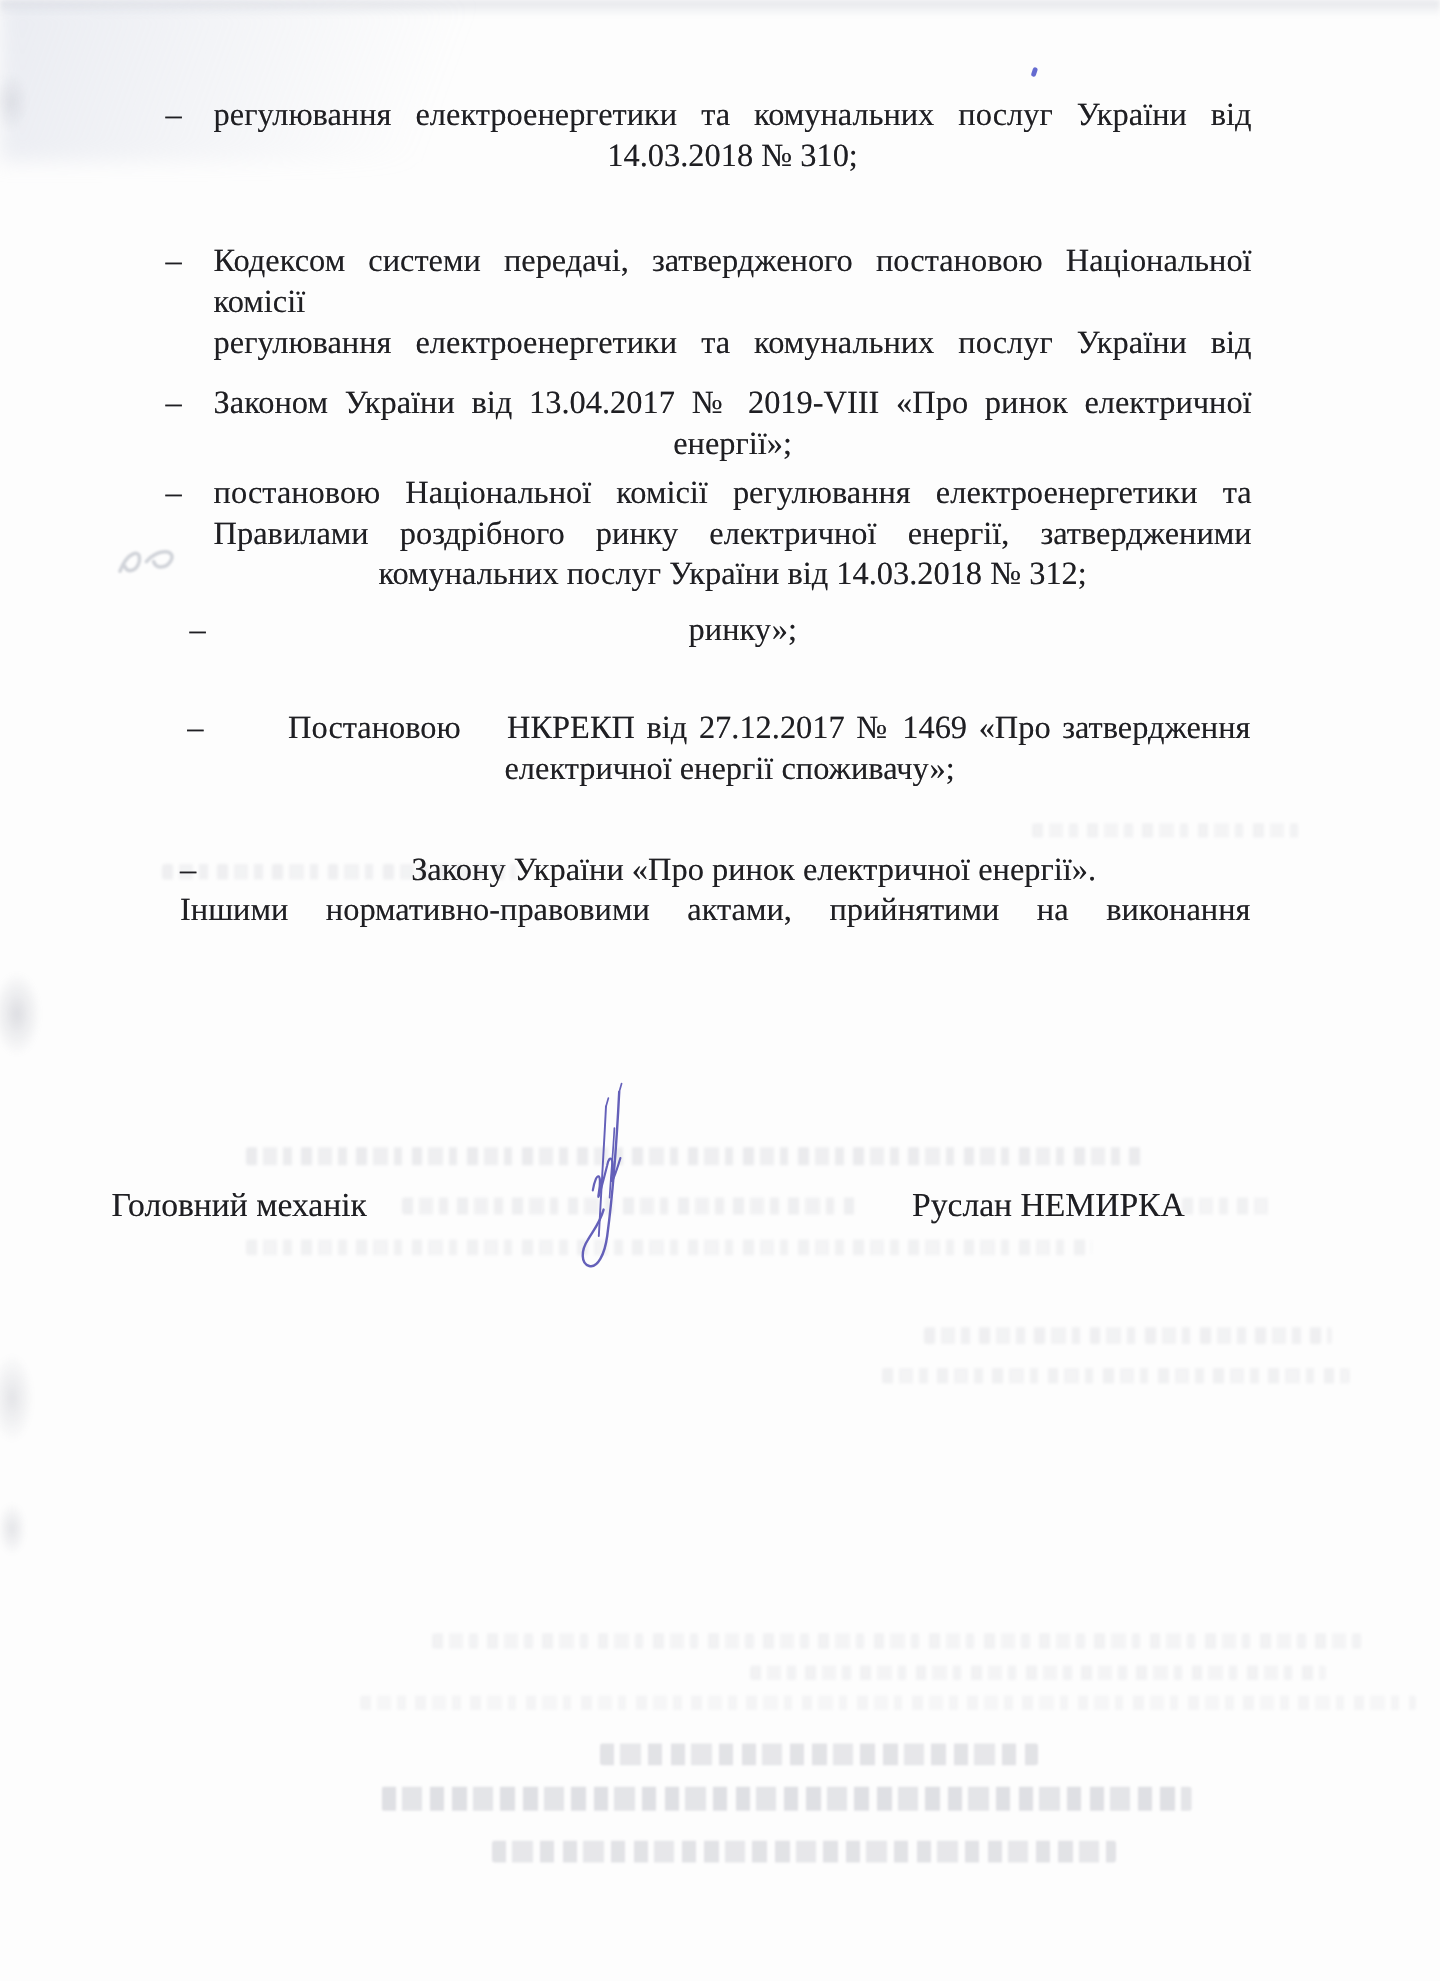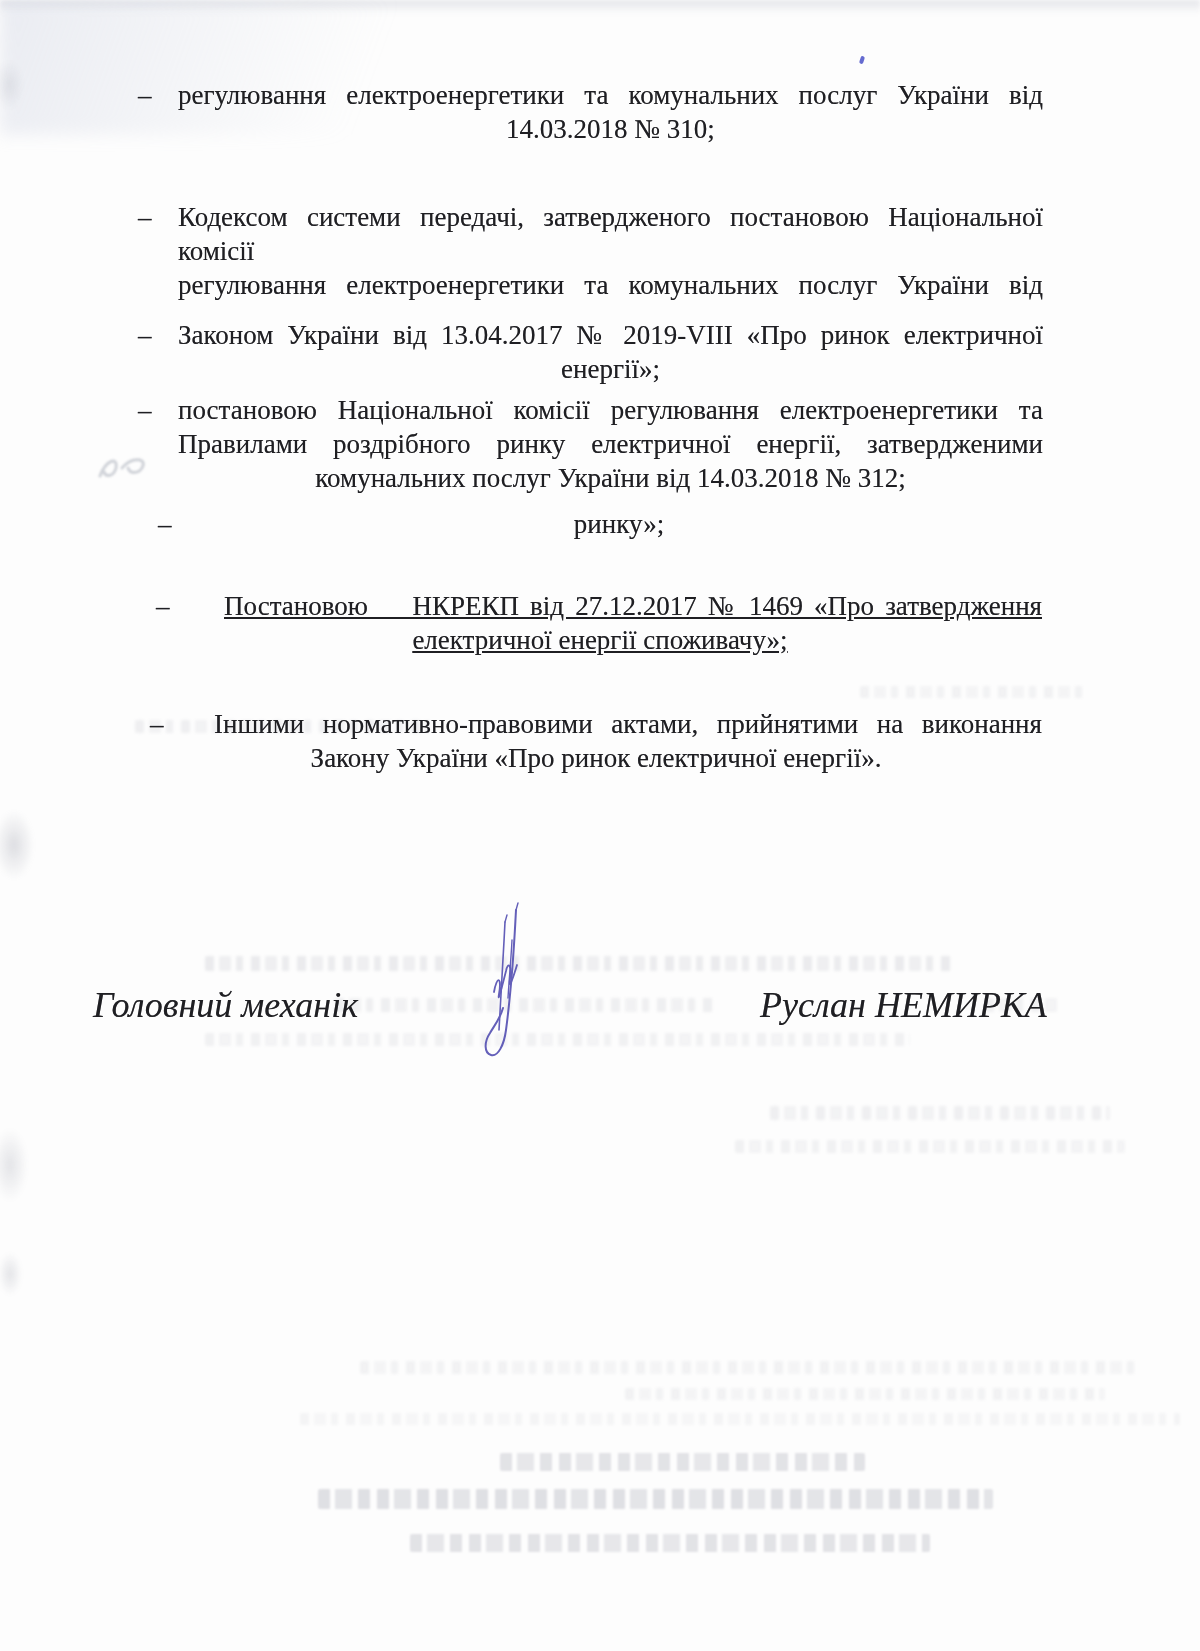--- a/index.html
+++ b/index.html
@@ -23,30 +23,30 @@
 
   .b1,.b2,.b3,.b4{left:138px;width:905px;}
   .b1 .lines,.b2 .lines,.b3 .lines,.b4 .lines{margin-left:40px;}
   .b1{top:78px;} .b2{top:200px;} .b3{top:318px;} .b4{top:393px;}
 
   .b5{left:158px;top:507px;width:884px;}
   .b5 .lines{margin-left:6px;}
   .b5 .line:first-child{text-indent:32px;}
 
   .b6{left:156px;top:589px;width:886px;}
-  .b6 .lines{margin-left:2px;text-decoration:underline;}
+  .b6 .lines{margin-left:18px;}
   .b6 .line:first-child{text-indent:66px;}
 
   .b7{left:150px;top:707px;width:892px;}
   .b7 .lines{margin-left:0;}
   .b7 .line:first-child{text-indent:64px;}
 
   
-  .sig-title,.sig-name{position:absolute;font-size:36px;line-height:34px;
-        text-shadow:0 0 .4px rgba(25,25,30,.55);font-style:italic;}
+  .sig-title,.sig-name{position:absolute;font-size:28px;line-height:34px;
+        text-shadow:0 0 .4px rgba(25,25,30,.55);}
   .sig-title{left:93px;top:988px;}
   .sig-name{left:760px;top:988px;}
   .signature-svg{position:absolute;left:452px;top:878px;width:84px;height:190px;}
 
   
   .artifact{position:absolute;pointer-events:none;}
   .ghost{
     background:repeating-linear-gradient(90deg,
       rgba(120,123,140,.85) 0 9px, transparent 9px 14px,
       rgba(120,123,140,.65) 14px 26px, transparent 26px 31px,
@@ -147,22 +147,22 @@
     <span class="marker">–</span>
     <span class="lines">
       <span class="line just">Постановою&nbsp;&nbsp;&nbsp; НКРЕКП від 27.12.2017 № 1469 «Про затвердження</span>
       <span class="line left">електричної енергії споживачу»;</span>
     </span>
   </div>
 
   <div class="bullet b7">
     <span class="marker">–</span>
     <span class="lines">
+      <span class="line left">Закону України «Про ринок електричної енергії».</span>
       <span class="line just">Іншими нормативно-правовими актами, прийнятими на виконання</span>
-      <span class="line left">Закону України «Про ринок електричної енергії».</span>
     </span>
   </div>
 
   <span class="sig-title">Головний механік</span>
 
   <svg class="signature-svg" viewBox="0 0 84 190">
     <g fill="none" stroke="var(--ink,#4f4ab0)" stroke-width="2" stroke-linecap="round" opacity="0.88">
       <path d="M64,32 C62,72 58,122 54,152 C52,167 46,179 39,177 C32,175 32,164 38,155 C42,148 48,141 51,130"></path>
       <path d="M53,44 C51,82 49,122 47,152" stroke-width="1.6"></path>
       <path d="M42,114 C45,97 50,99 47,116 C45,128 51,105 54,93 C56,83 60,87 58,101 C56,115 62,97 65,87" stroke-width="1.8"></path>

